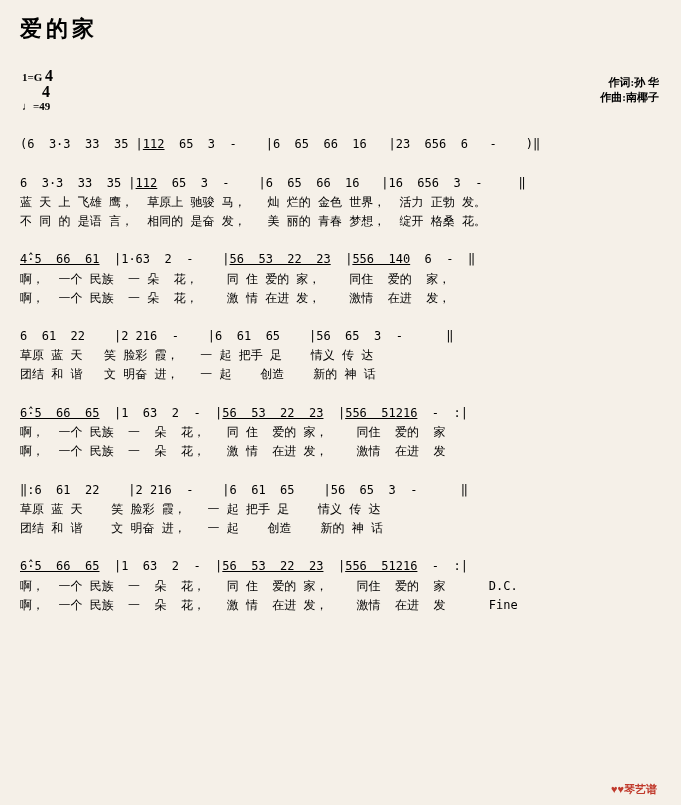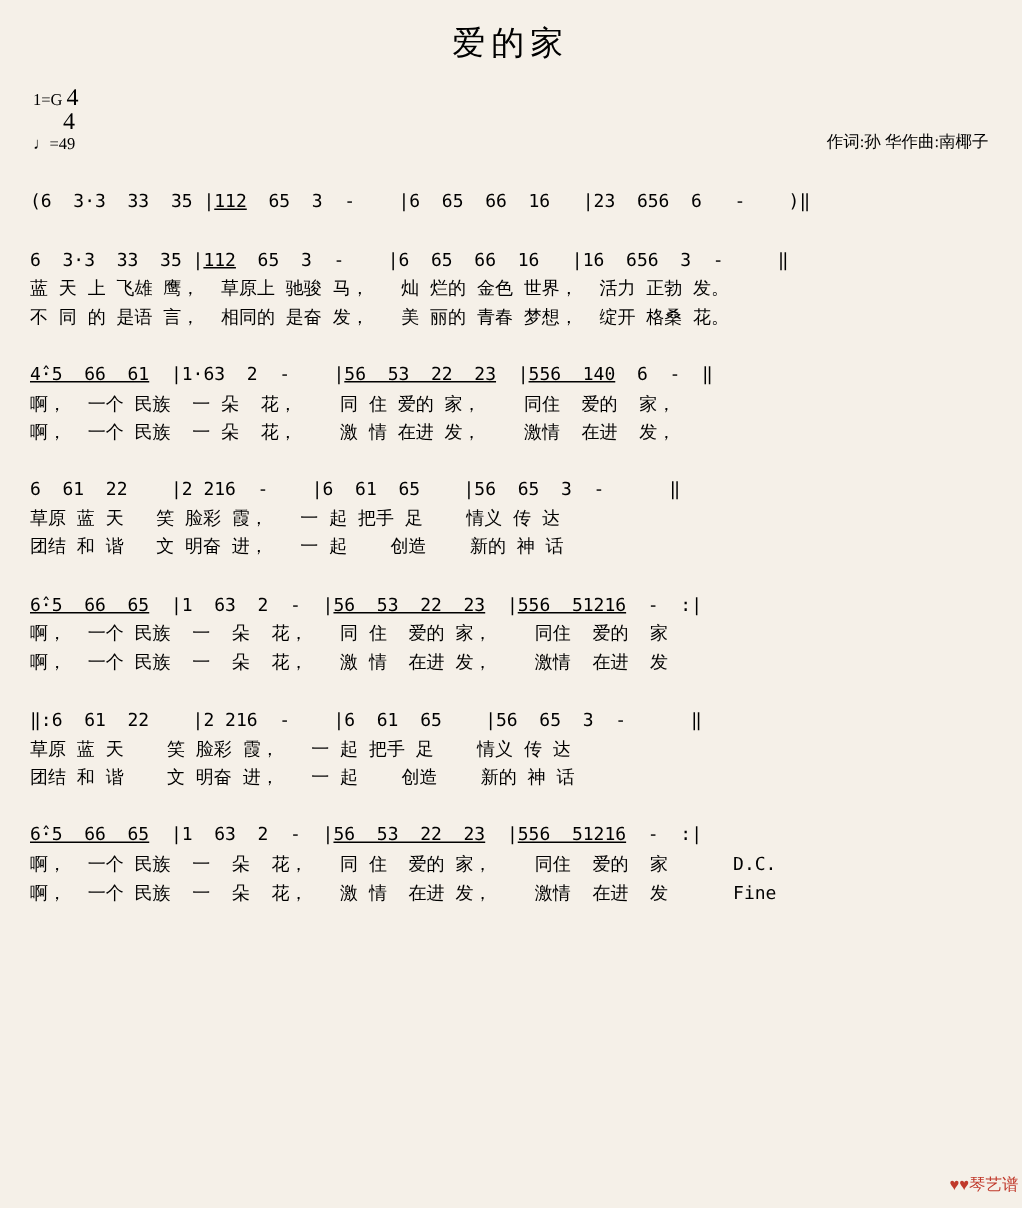--- a/index.html
+++ b/index.html
@@ -5,53 +5,53 @@
     * { margin: 0; padding: 0; box-sizing: border-box; }
     body {
       background: #f5f0e8;
       font-family: "SimSun", "宋体", serif;
       width: 681px;
       min-height: 805px;
       position: relative;
       padding: 10px 20px;
     }
     .title {
-      text-align: center;
       font-size: 22px;
-      font-weight: normal;
-      margin-bottom: 14px;
+      font-weight: bold;
+      margin-bottom: 24px;
       margin-top: 4px;
       letter-spacing: 4px;
     }
     .meta {
       display: flex;
       justify-content: space-between;
-      align-items: flex-end;
+      align-items: center;
       font-size: 12px;
       margin-bottom: 4px;
       padding: 0 2px;
+      font-weight: bold;
     }
     .meta-left {
       display: flex;
       flex-direction: column;
       font-size: 11px;
     }
     .meta-right {
       display: flex;
-      flex-direction: row;
+      flex-direction: column;
       align-items: flex-end;
       font-size: 11px;
     }
     .watermark {
       position: absolute;
       bottom: 8px;
-      right: 2px;
+      right: 24px;
       font-size: 11px;
       color: #c0392b;
-      font-weight: normal;
+      font-weight: bold;
       margin-left: 48px;
     }
     .main-content {
       font-family: "SimSun", "宋体", monospace;
       font-size: 12px;
       white-space: pre;
       line-height: 1.6;
     }
   </style>
 </head>

